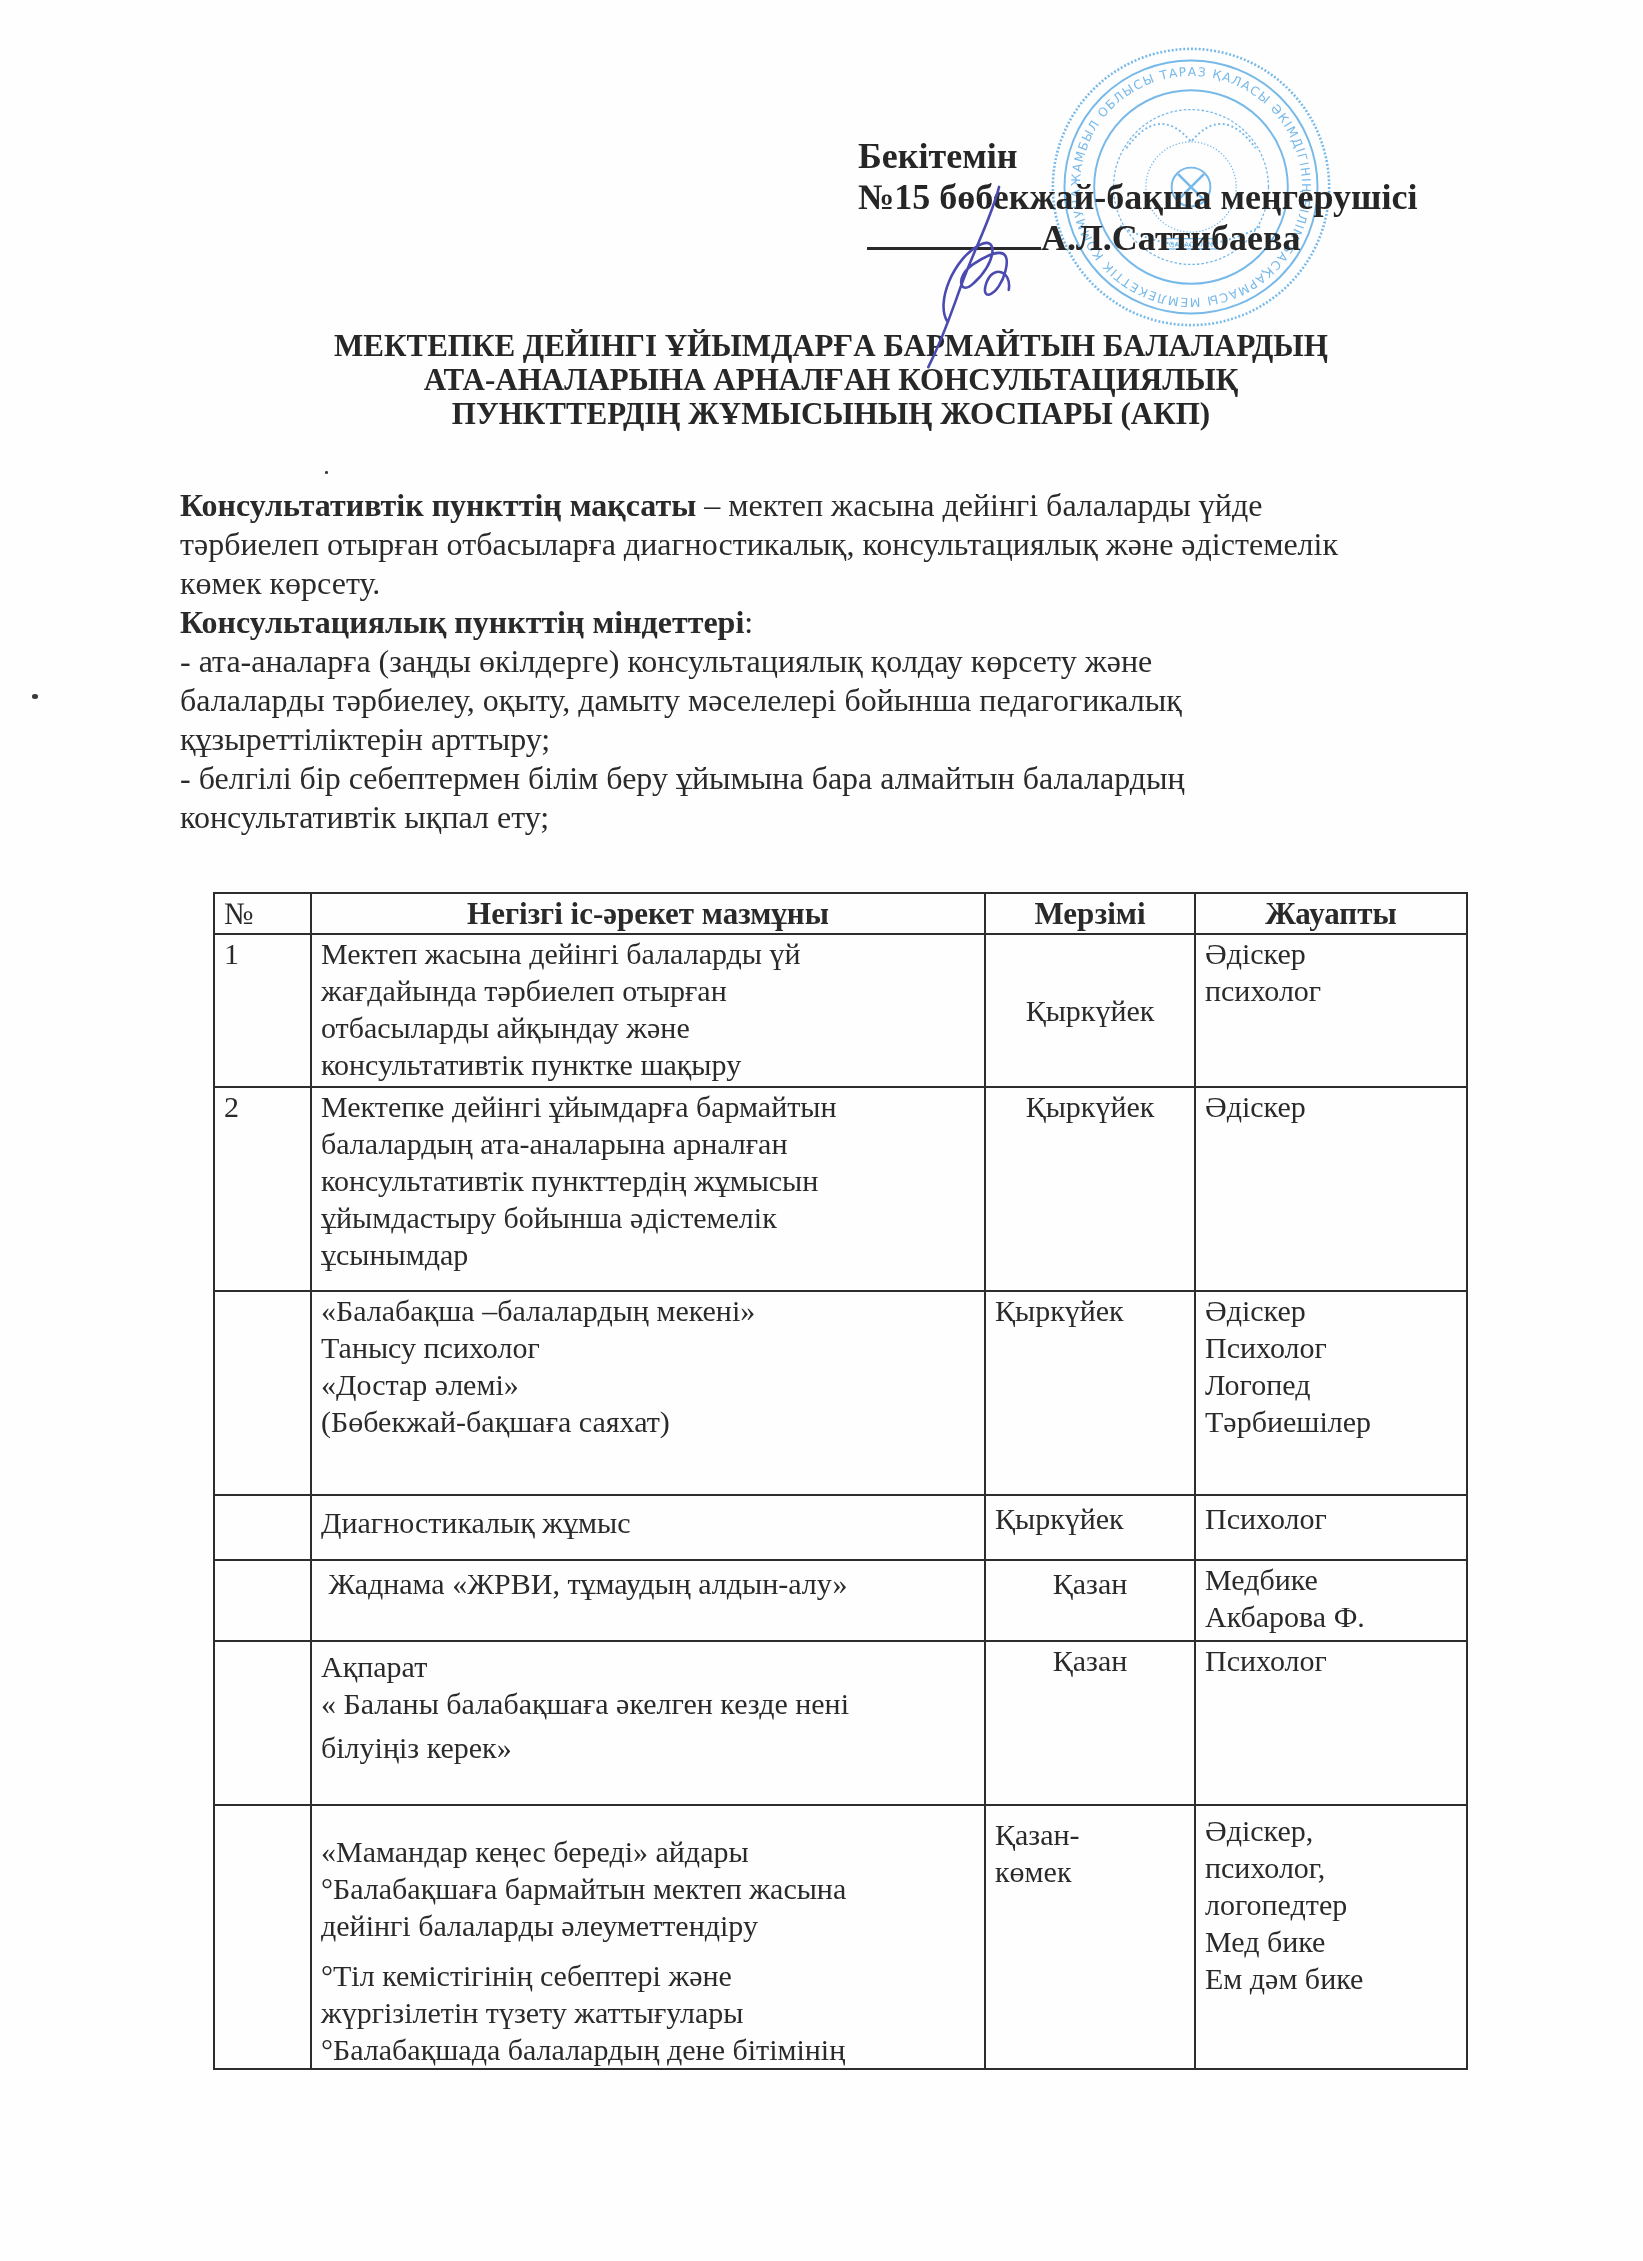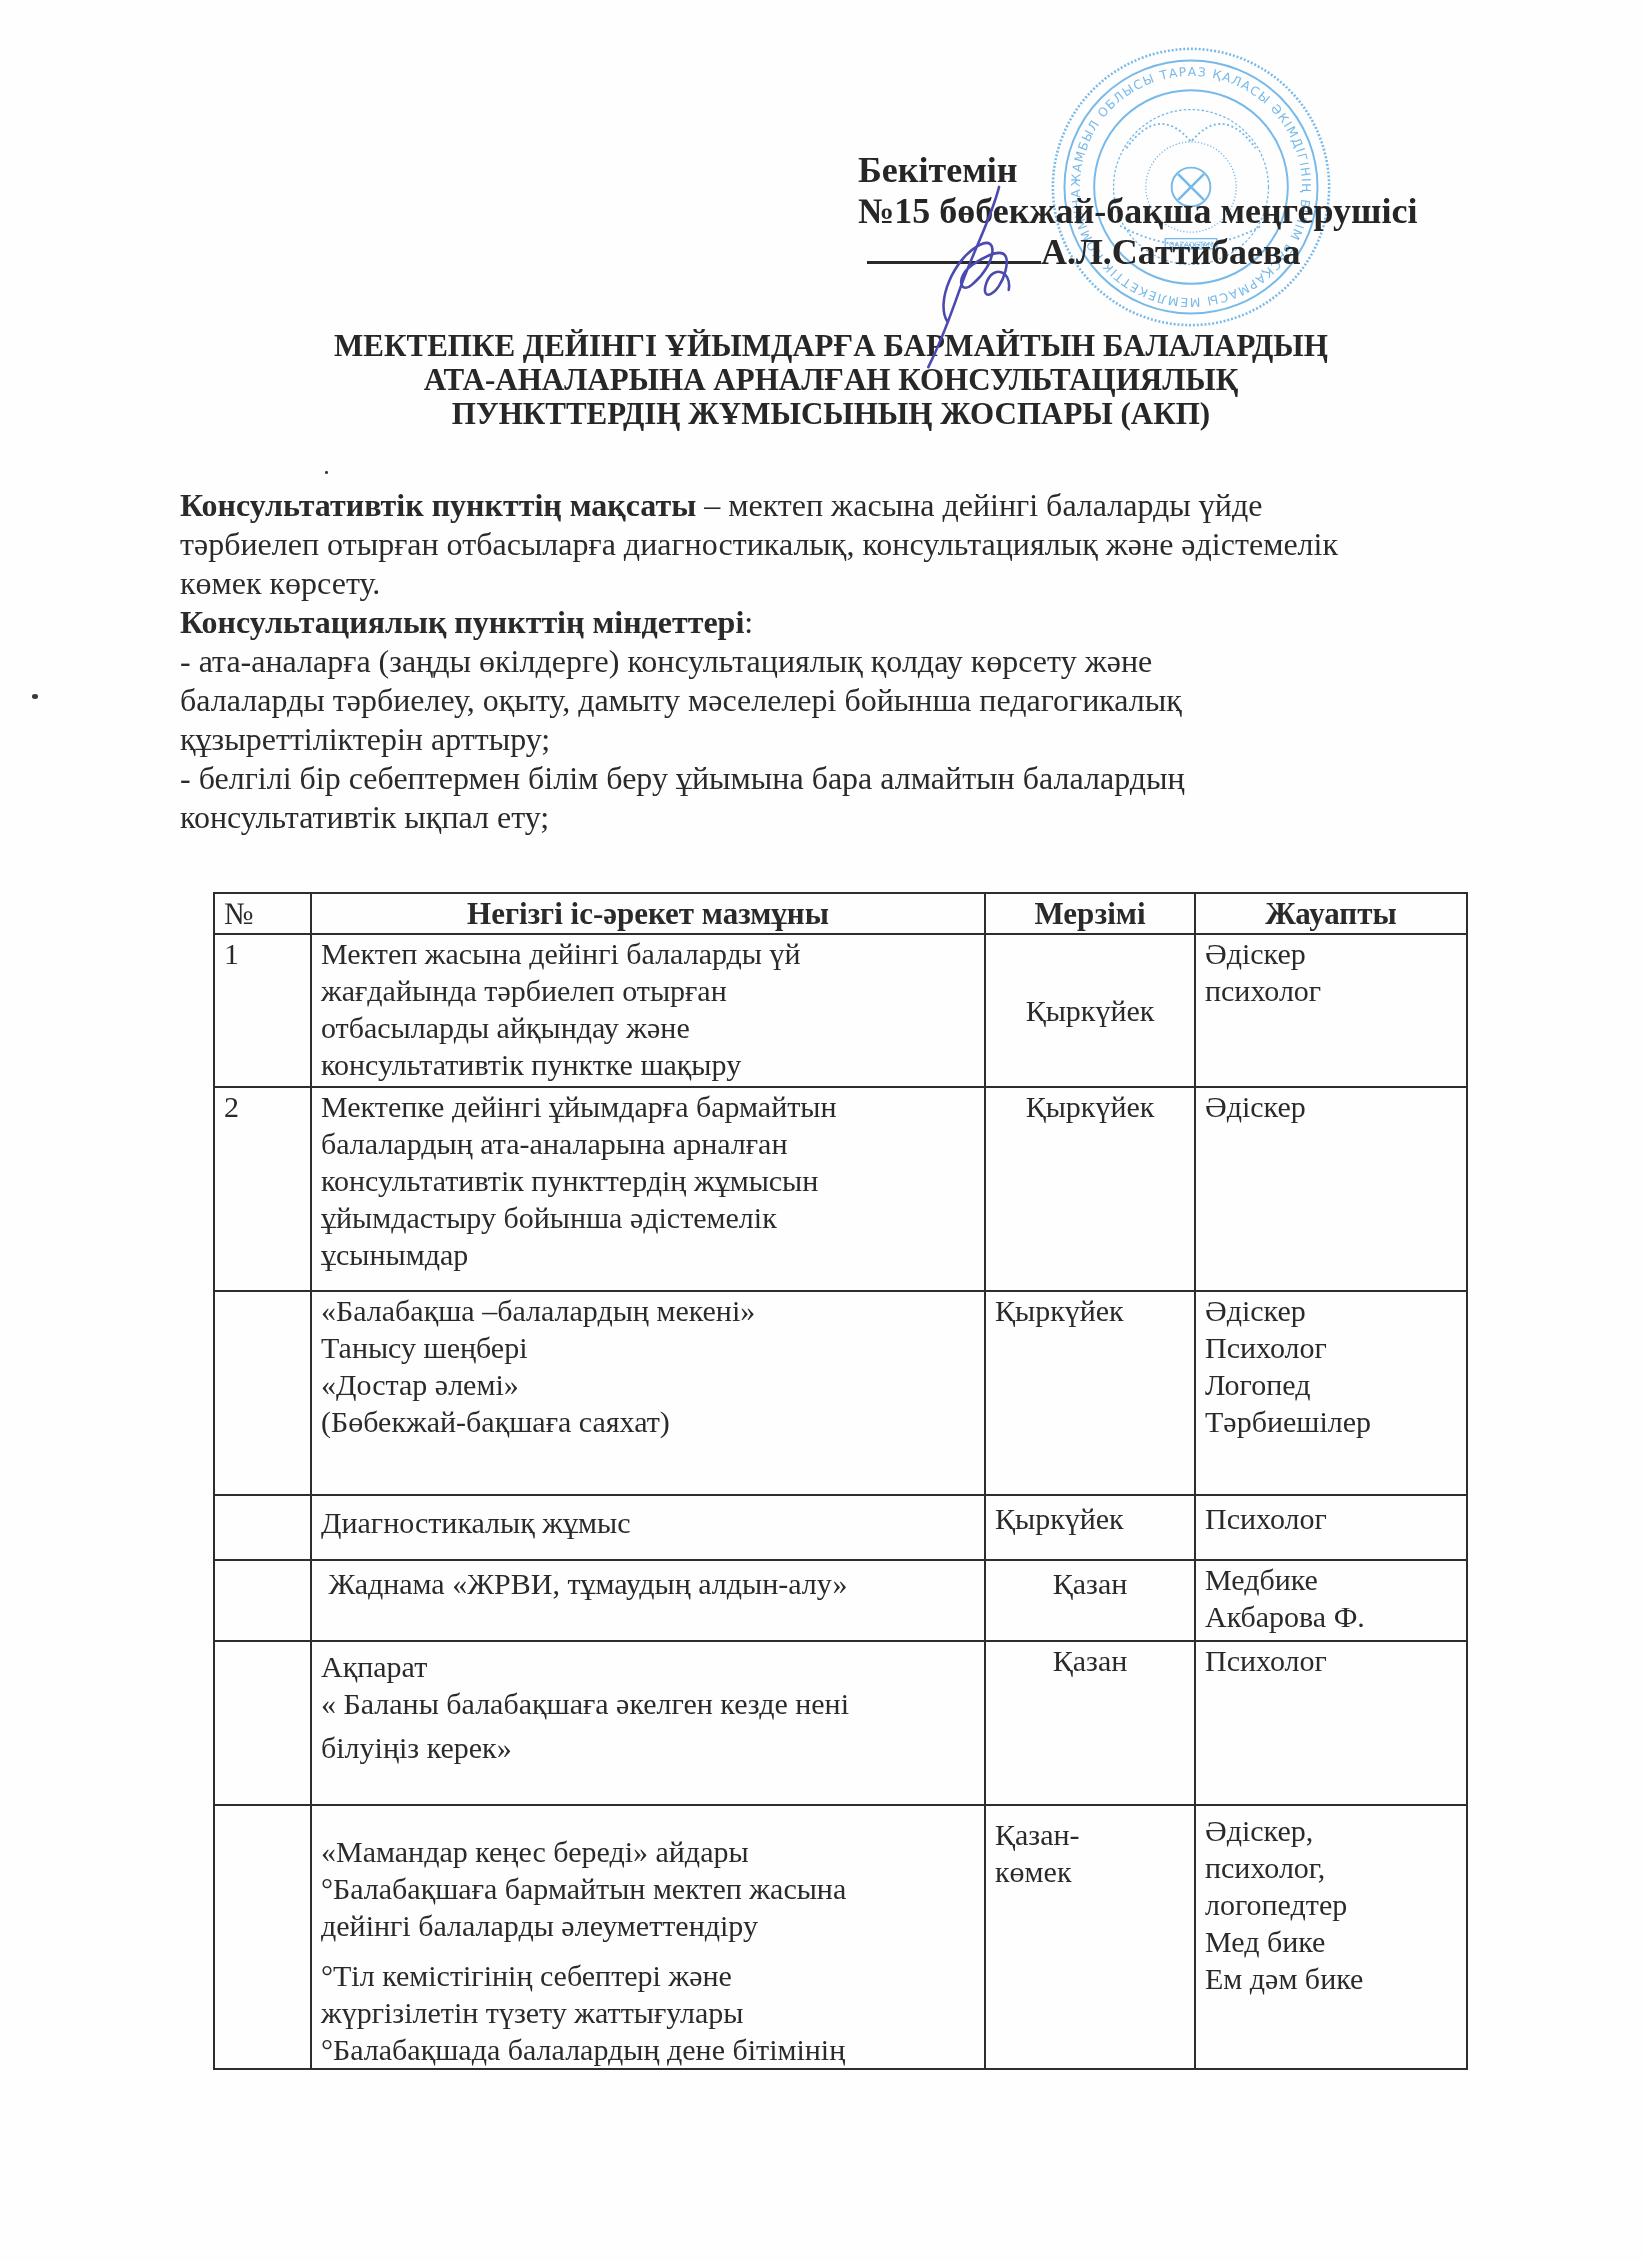--- a/index.html
+++ b/index.html
@@ -1,21 +1,21 @@
 <!DOCTYPE html>
 <html style="font-size:10.3px"><head>
 <meta charset="utf-8">
 <style>
   html, body { margin: 0; padding: 0; background: #ffffff; }
   body { width: 1644px; height: 2261px; position: relative; overflow: hidden;
          font-family: "Liberation Serif", "DejaVu Serif", serif; color: #2b2b2b; }
   .page { position: absolute; left: 0; top: 0; width: 1644px; height: 2261px; background: #fefefe; }
 
   
-  .approval { position: absolute; left: 858px; top: 150px; font-weight: bold; font-size: 36px; line-height: 41px; color: #262626; z-index: 3; }
+  .approval { position: absolute; left: 858px; top: 136px; font-weight: bold; font-size: 36px; line-height: 41px; color: #262626; z-index: 3; }
   .approval .line { white-space: nowrap; }
   .approval .sig-line { display: inline-block; width: 174px; border-bottom: 3.2px solid #2a2a2a; margin-right: 0; vertical-align: baseline; height: 0.6px; }
   .approval .name-row { margin-left: 9px; }
 
   
   .stamp { position: absolute; left: 1049px; top: 45px; width: 284px; height: 284px; z-index: 2; opacity: 0.75; }
   .signature { position: absolute; left: 909px; top: 174px; width: 148px; height: 206px; z-index: 4; }
 
   
   .title { position: absolute; left: 193px; top: 329px; width: 1276px; text-align: center; font-weight: bold;
@@ -141,21 +141,21 @@
         <td class="date">Қыркүйек</td>
         <td class="cell-lines">
           <div>Әдіскер</div>
         </td>
       </tr>
 
       <tr style="height:204px">
         <td></td>
         <td class="cell-lines">
           <div>«Балабақша –балалардың мекені»</div>
-          <div>Танысу шеңбері</div>
+          <div>Танысу психолог</div>
           <div>«Достар әлемі»</div>
           <div>(Бөбекжай-бақшаға саяхат)</div>
         </td>
         <td class="date left">Қыркүйек</td>
         <td class="cell-lines">
           <div>Әдіскер</div>
           <div>Психолог</div>
           <div>Логопед</div>
           <div>Тәрбиешілер</div>
         </td>

